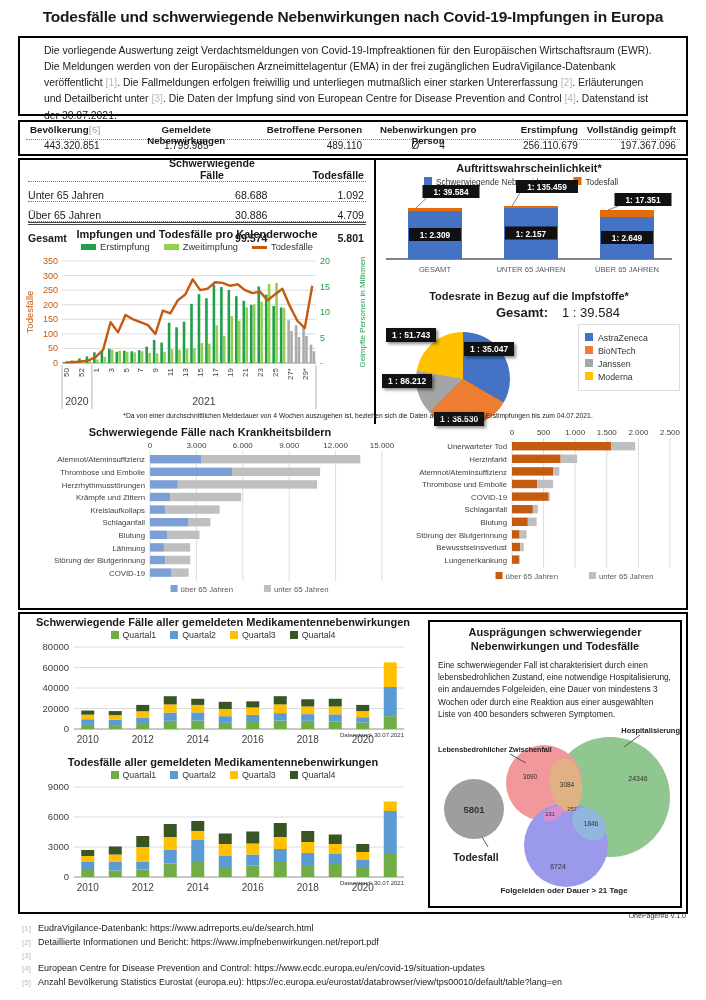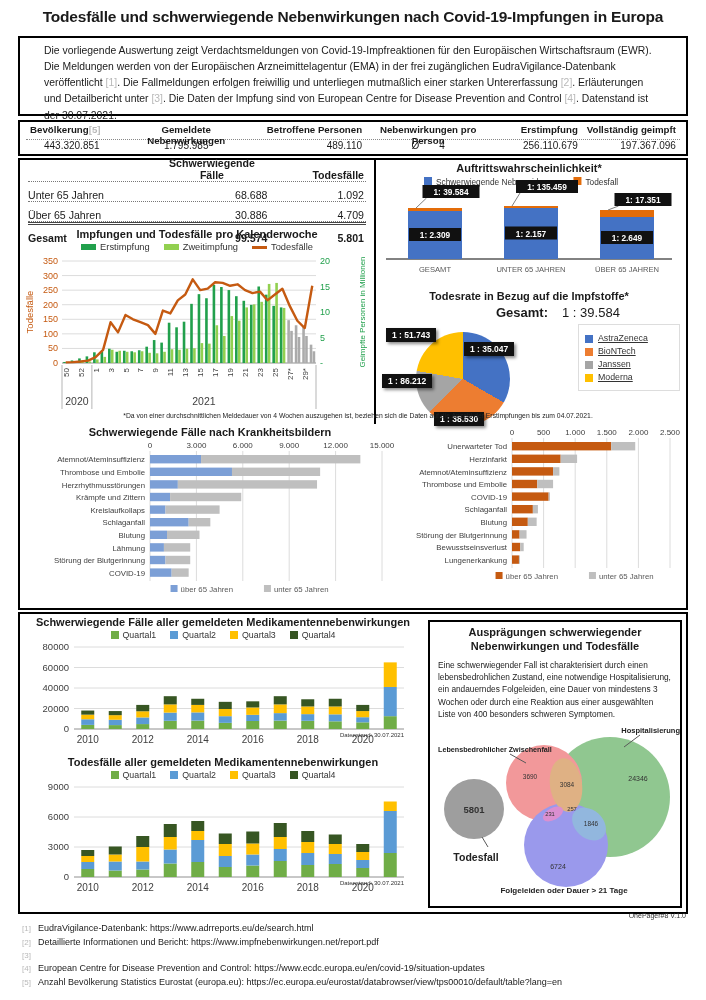--- a/index.html
+++ b/index.html
@@ -33,21 +33,21 @@
   .legend-row .sw{display:inline-block;width:15px;height:6px;margin-right:4px;vertical-align:middle;}
   .legend-row .ln{display:inline-block;width:15px;height:3px;margin-right:4px;vertical-align:middle;}
   .chart-footnote{position:absolute;left:30px;right:20px;top:252px;text-align:center;font-size:6.8px;color:#222;}
   .occ{position:absolute;left:358px;top:2px;width:302px;}
   .pie-wrap{position:absolute;left:358px;top:130px;width:302px;height:136px;}
   .gesamt-line{position:absolute;left:118px;top:15px;font-size:13px;}
   .gesamt-line .gl{font-weight:bold;margin-right:14px;}
   .pie{position:absolute;left:38px;top:42px;width:94px;height:94px;border-radius:50%;}
   .pie-legend{position:absolute;left:200px;top:34px;width:88px;border:1px solid #ddd;background:#fff;
               padding:5px 6px;font-size:8.8px;color:#333;}
-  .pie-legend div{display:flex;align-items:flex-end;margin:3px 0;text-decoration:underline;}
+  .pie-legend div{display:flex;align-items:flex-start;margin:3px 0;}
   .pie-legend span.sq{width:8px;height:8px;display:inline-block;margin-right:5px;}
   .callout{position:absolute;background:#111;color:#fff;font-size:8.5px;font-weight:bold;
            padding:2px 6px;white-space:nowrap;box-shadow:2px 2px 3px rgba(0,0,0,0.45);}
   .hbar-left{position:absolute;left:4px;top:266px;width:372px;}
   .hbar-right{position:absolute;left:380px;top:266px;width:284px;}
   .lower-box{position:absolute;left:18px;right:18px;top:612px;height:302px;border:2px solid #000;box-sizing:border-box;}
   .vbar1{position:absolute;left:6px;top:2px;width:394px;}
   .vbar2{position:absolute;left:6px;top:142px;width:394px;}
   .right-panel{position:absolute;left:408px;top:6px;width:254px;height:288px;border:2px solid #000;
                box-sizing:border-box;padding:4px 8px;}

